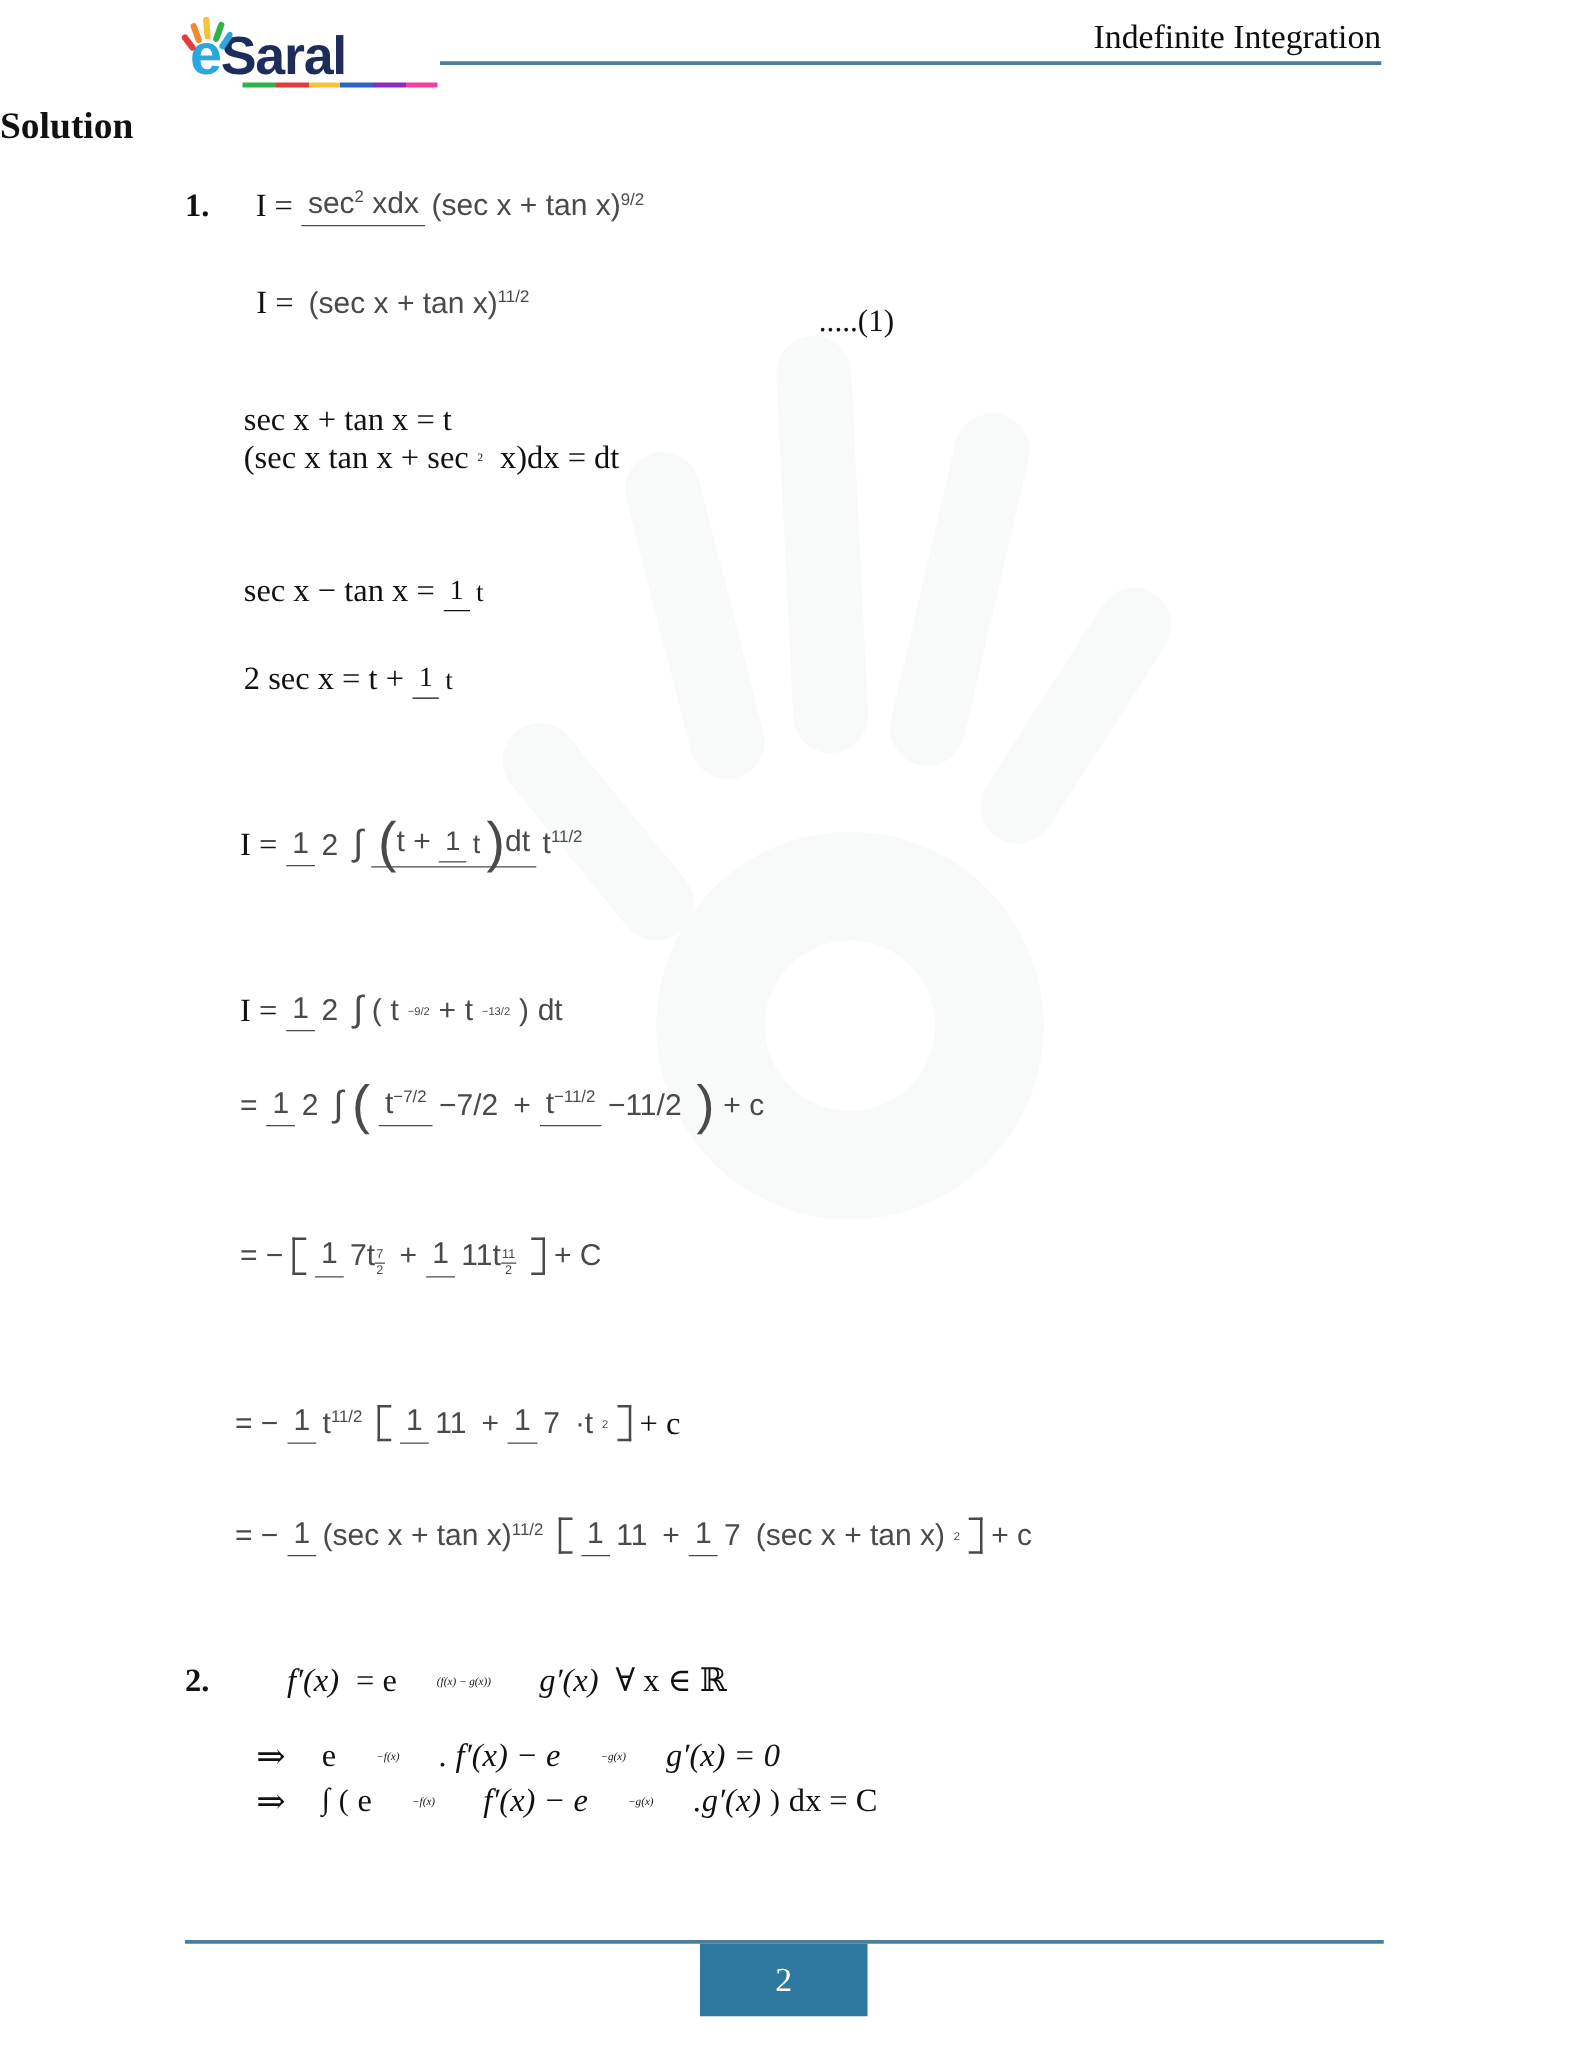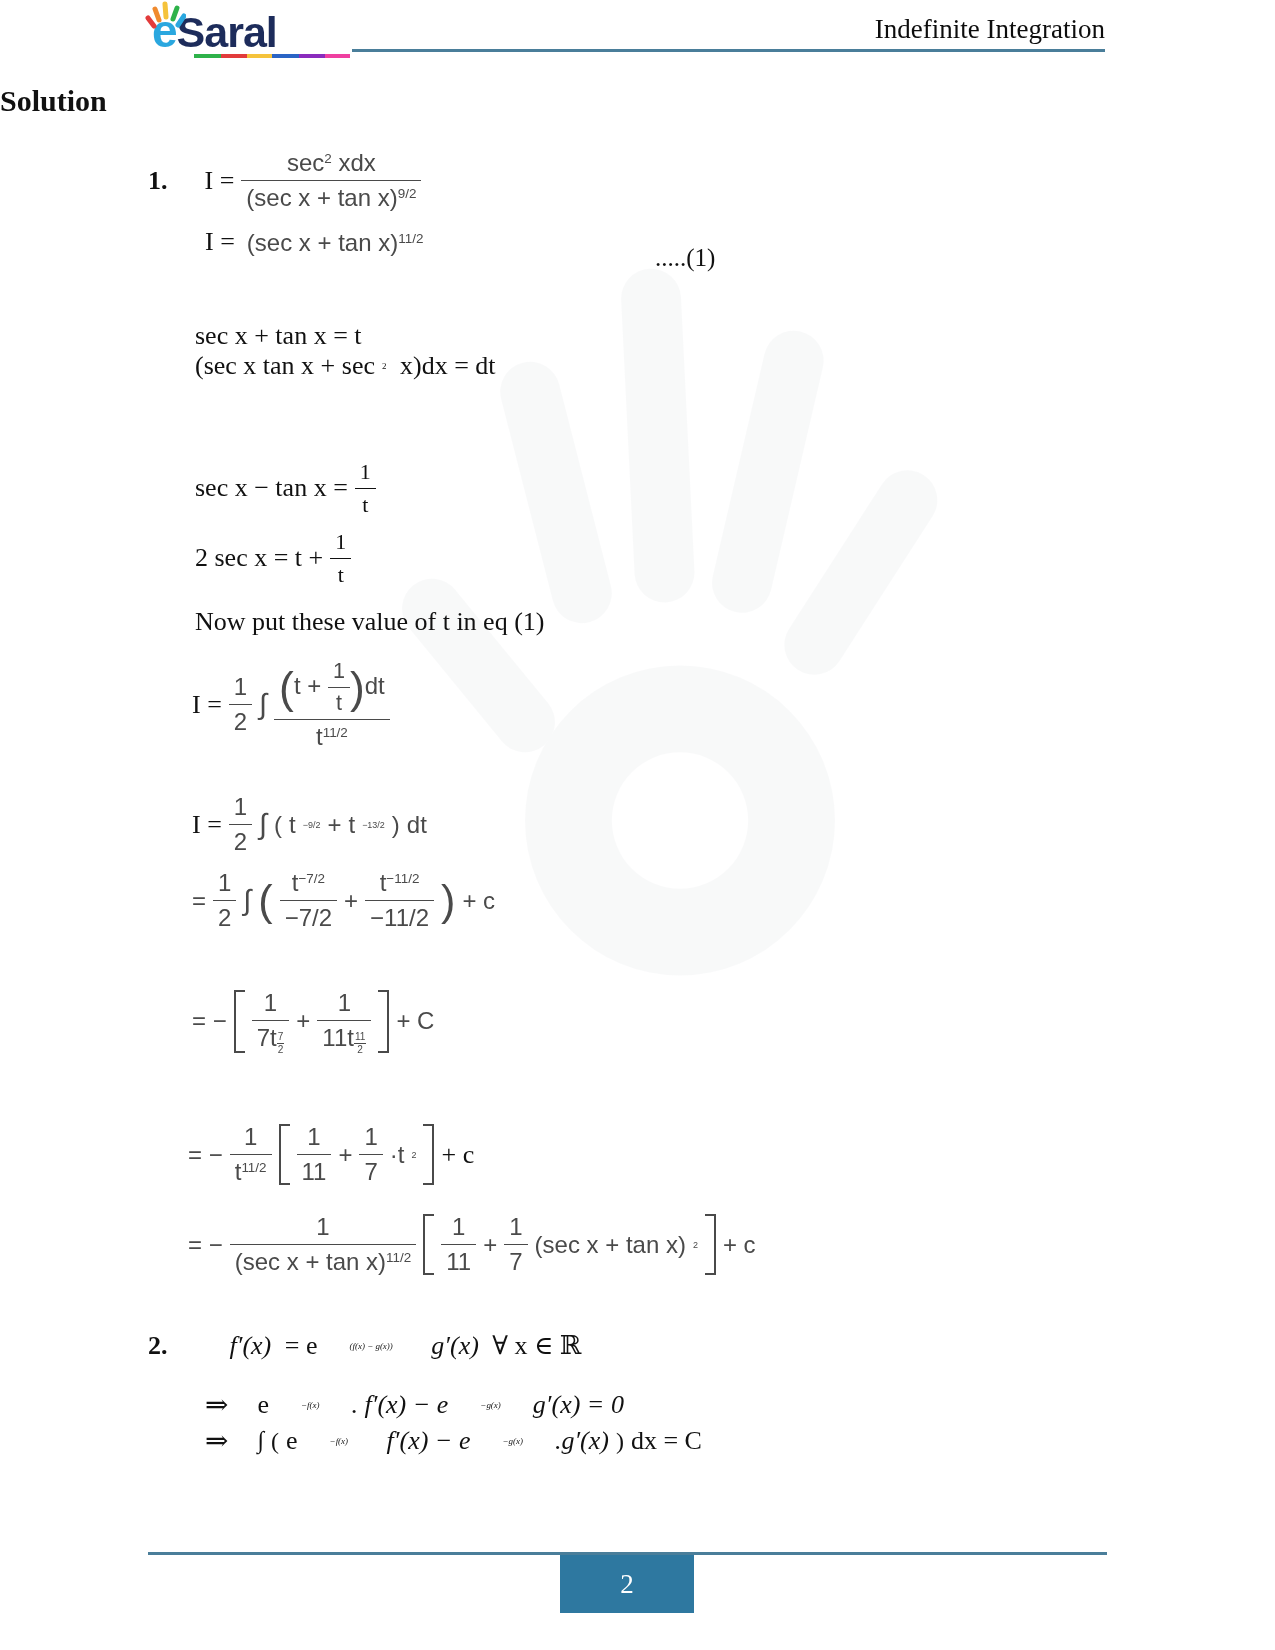--- a/index.html
+++ b/index.html
@@ -1,20 +1,20 @@
 <!DOCTYPE html>
 <html><head>
 <meta charset="utf-8">
 <style>
   html,body{margin:0;padding:0;background:#ffffff;}
   .page{position:relative;width:1275px;height:1650px;background:#ffffff;overflow:hidden;
         font-family:"Liberation Serif","DejaVu Serif",serif;color:#111;}
 
   
-  .logo{position:absolute;left:152px;top:4px;height:56px;}
+  .logo{position:absolute;left:152px;top:16px;height:56px;}
   .logo-e{font-family:"Liberation Sans","DejaVu Sans",sans-serif;font-weight:bold;
           font-size:46px;color:#2aa7df;letter-spacing:-1px;}
   .logo-saral{font-family:"Liberation Sans","DejaVu Sans",sans-serif;font-weight:bold;
           font-size:43px;color:#1d2c5b;letter-spacing:-1px;}
   .logo-underline{position:absolute;left:42px;top:50px;width:156px;height:4px;
           background:linear-gradient(90deg,#2eb24a 0 17%,#e23b3b 17% 34%,#f5c33b 34% 50%,
                       #2a64c5 50% 67%,#8a2bbd 67% 84%,#ef3fa0 84% 100%);}
   .chapter{position:absolute;right:170px;top:14px;font-size:27px;color:#0d0d0d;}
   .hrule{position:absolute;left:352px;right:170px;top:49px;height:3px;background:#4a7e9a;}
 
@@ -25,21 +25,21 @@
   .watermark{position:absolute;left:370px;top:230px;width:620px;height:840px;opacity:0.05;}
 
   
   .eq{position:absolute;display:flex;align-items:center;column-gap:7px;}
   .eq span{white-space:pre;}
   .serif{font-family:"Liberation Serif","DejaVu Serif",serif;font-size:26px;color:#111;}
   .sans{font-family:"Liberation Sans","DejaVu Sans",sans-serif;font-size:24px;color:#4a4a4a;}
   .bold{font-weight:bold;}
   .pnum{margin-right:30px;}
 
-  .frac{display:inline-flex;flex-direction:column;text-align:center;vertical-align:middle;line-height:1.25;}
+  .frac{display:inline-flex;flex-direction:row;text-align:center;vertical-align:middle;line-height:1.25;}
   .fn{border-bottom:1.5px solid currentColor;padding:0 5px 2px;}
   .fd{padding:2px 5px 0;}
   .sfrac{font-size:22px;}
 
   .sup{font-size:0.56em;vertical-align:0.62em;line-height:0;}
   .supfrac{display:inline-flex;flex-direction:column;font-size:0.42em;line-height:1.1;
            vertical-align:0.55em;text-align:center;}
   .supfrac .sn{border-bottom:1px solid currentColor;padding:0 1px;}
   .supfrac .sd{padding:0 1px;}
 
@@ -128,23 +128,20 @@
       <span class="fd"><span>t</span></span>
     </span>
   </div>
   <div class="eq" style="top:528px;left:195px">
     <span class="serif">2 sec x = t +</span>
     <span class="frac serif sfrac">
       <span class="fn"><span>1</span></span>
       <span class="fd"><span>t</span></span>
     </span>
   </div>
-  <div class="eq" style="top:607px;left:195px">
-    <span class="serif">Now put these value of t in eq (1)</span>
-  </div>
 
   <div class="eq" style="top:658px;left:192px">
     <span class="serif">I =</span>
     <span class="frac sans">
       <span class="fn"><span>1</span></span>
       <span class="fd"><span>2</span></span>
     </span>
     <span class="sans int">∫</span>
     <span class="frac sans">
       <span class="fn"><span class="bp bp-m">(</span><span>t +</span> <span class="frac sans" style="font-size:0.9em"><span class="fn"><span>1</span></span><span class="fd"><span>t</span></span></span><span class="bp bp-m">)</span><span>dt</span></span>

